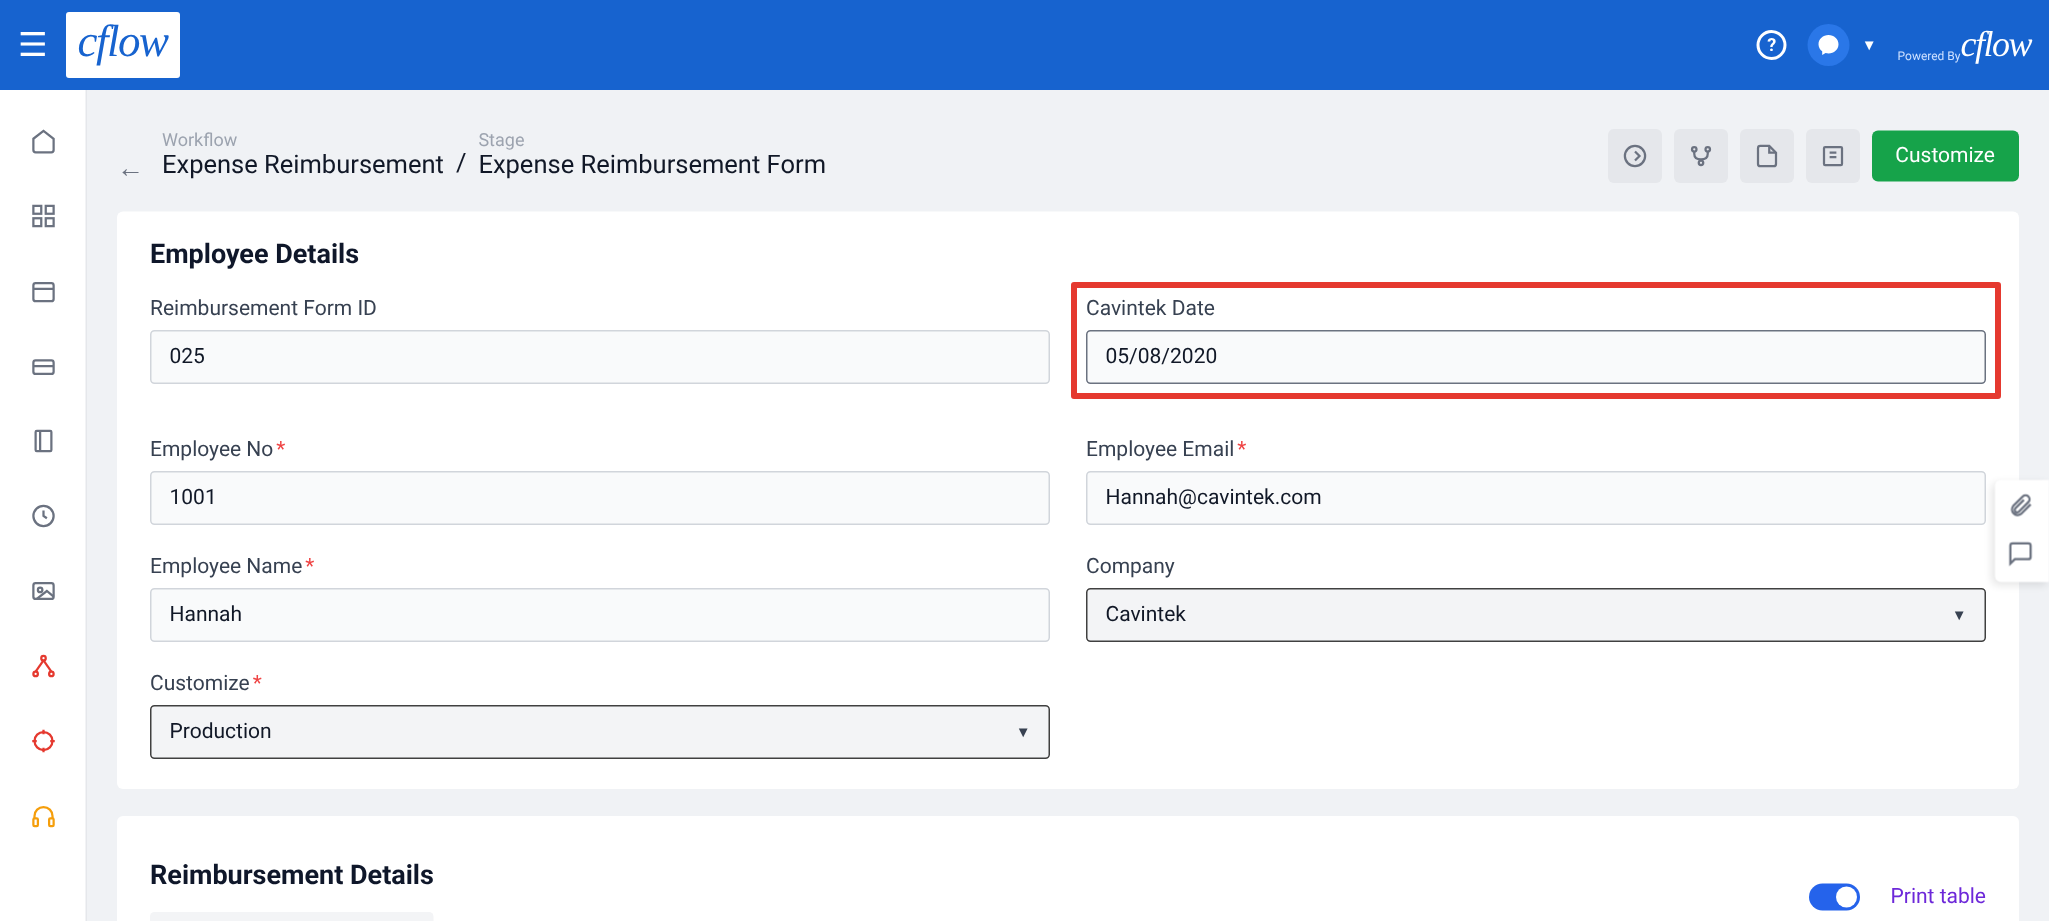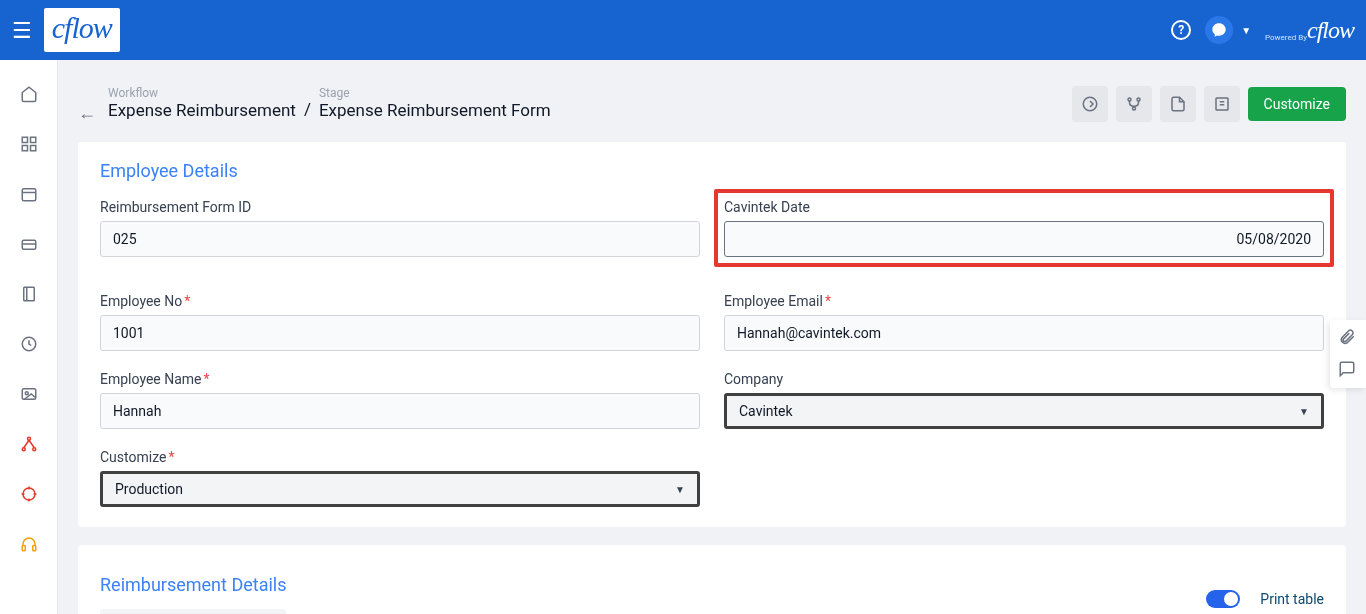--- a/index.html
+++ b/index.html
@@ -31,33 +31,33 @@
 .bc-col { display:flex; gap:18px; }
 .bc-item { display:flex;flex-direction:column; }
 .bc-label { font-size:12px;color:#9ca3af; }
 .bc-value { font-size:17px;color:#111827; }
 .bc-sep { font-size:17px;color:#111827;align-self:flex-end;margin:0 -10px 1px -10px; }
 .head-actions { margin-left:auto; display:flex; gap:8px; align-items:center; }
 .icon-btn { width:36px;height:36px;background:#e5e7eb;border-radius:4px;display:flex;align-items:center;justify-content:center;color:#6b7280;cursor:pointer; }
 .customize-btn { background:#16a34a;color:#fff;border:none;padding:9px 16px;border-radius:4px;font-size:14px;cursor:pointer; }
 
 .card-inner { padding: 18px 22px 0 22px; }
-.section-title { font-size:18px;font-weight:400;color:#3b82f6;margin-bottom:18px; }
+.section-title { font-size:18px;font-weight:700;color:#0f172a;margin-bottom:18px; }
 .form-grid { display:grid; grid-template-columns: 1fr 1fr; gap: 20px 24px; }
 .form-field { display:flex; flex-direction:column; gap:6px; }
 .field-label { font-size:14px;color:#374151; }
 .field-label .req { color:#ef4444; margin-left:2px; }
 .field-input { height:36px;border:1px solid #d1d5db;background:#f9fafb;border-radius:3px;padding:0 12px;font-size:14px;color:#111827; }
-.field-select { height:36px;border:3px solid #404040;background:#f3f4f6;border-radius:3px;padding:0 12px;font-size:14px;color:#111827;display:flex;align-items:center;justify-content:space-between;cursor:pointer; }
+.field-select { height:36px;border:1px solid #404040;background:#f3f4f6;border-radius:3px;padding:0 12px;font-size:14px;color:#111827;display:flex;align-items:center;justify-content:space-between;cursor:pointer; }
 .select-arrow { font-size:10px;color:#374151; }
 
 .highlight-box { border:4px solid #e5392f; padding:6px; margin:-10px -10px 6px -10px; border-radius:2px; }
 
 .section2 { background:#fff; border-radius:4px; margin-top:18px; padding:29px 22px 8px 22px; display:flex; align-items:center; justify-content:space-between; }
-.toggle-wrap { display:flex;align-items:center;gap:20px;color:#0c4a6e;font-size:14px;justify-content:space-between; }
+.toggle-wrap { display:flex;align-items:center;gap:20px;color:#6d28d9;font-size:14px;justify-content:space-between; }
 .toggle { width:34px;height:18px;background:#2563eb;border-radius:9px;position:relative; }
 .toggle::after { content:'';position:absolute;right:2px;top:2px;width:14px;height:14px;background:#fff;border-radius:50%; }
 
 .right-float { position:absolute; right:0; top:260px; background:#fff; border-radius:4px 0 0 4px; box-shadow:-2px 2px 6px rgba(0,0,0,0.1); display:flex; flex-direction:column; padding:8px 8px; gap:12px; }
 .float-icon { width:20px;height:20px;color:#6b7280;cursor:pointer; }
 
 .grid-placeholder { background:#f3f4f6; height:14px; border-radius:3px; margin-top:14px; }
 </style>
 </head>
 <body>
@@ -205,21 +205,21 @@
       <div class="card-inner">
         <div class="section-title">Employee Details</div>
         <div class="form-grid">
           <div class="form-field">
             <span class="field-label">Reimbursement Form ID</span>
             <input class="field-input" value="025" style="">
           </div>
           <div class="highlight-box">
             <div class="form-field">
               <span class="field-label">Cavintek Date</span>
-              <input class="field-input" style="border-color: rgb(107, 114, 128); text-align: right;" value="05/08/2020">
+              <input class="field-input" style="border-color: rgb(107, 114, 128);" value="05/08/2020">
             </div>
           </div>
           <div class="form-field">
             <span class="field-label"><span>Employee No</span><span class="req">*</span></span>
             <input class="field-input" value="1001" style="">
           </div>
           <div class="form-field">
             <span class="field-label"><span>Employee Email</span><span class="req">*</span></span>
             <input class="field-input" value="Hannah@cavintek.com" style="">
           </div>

